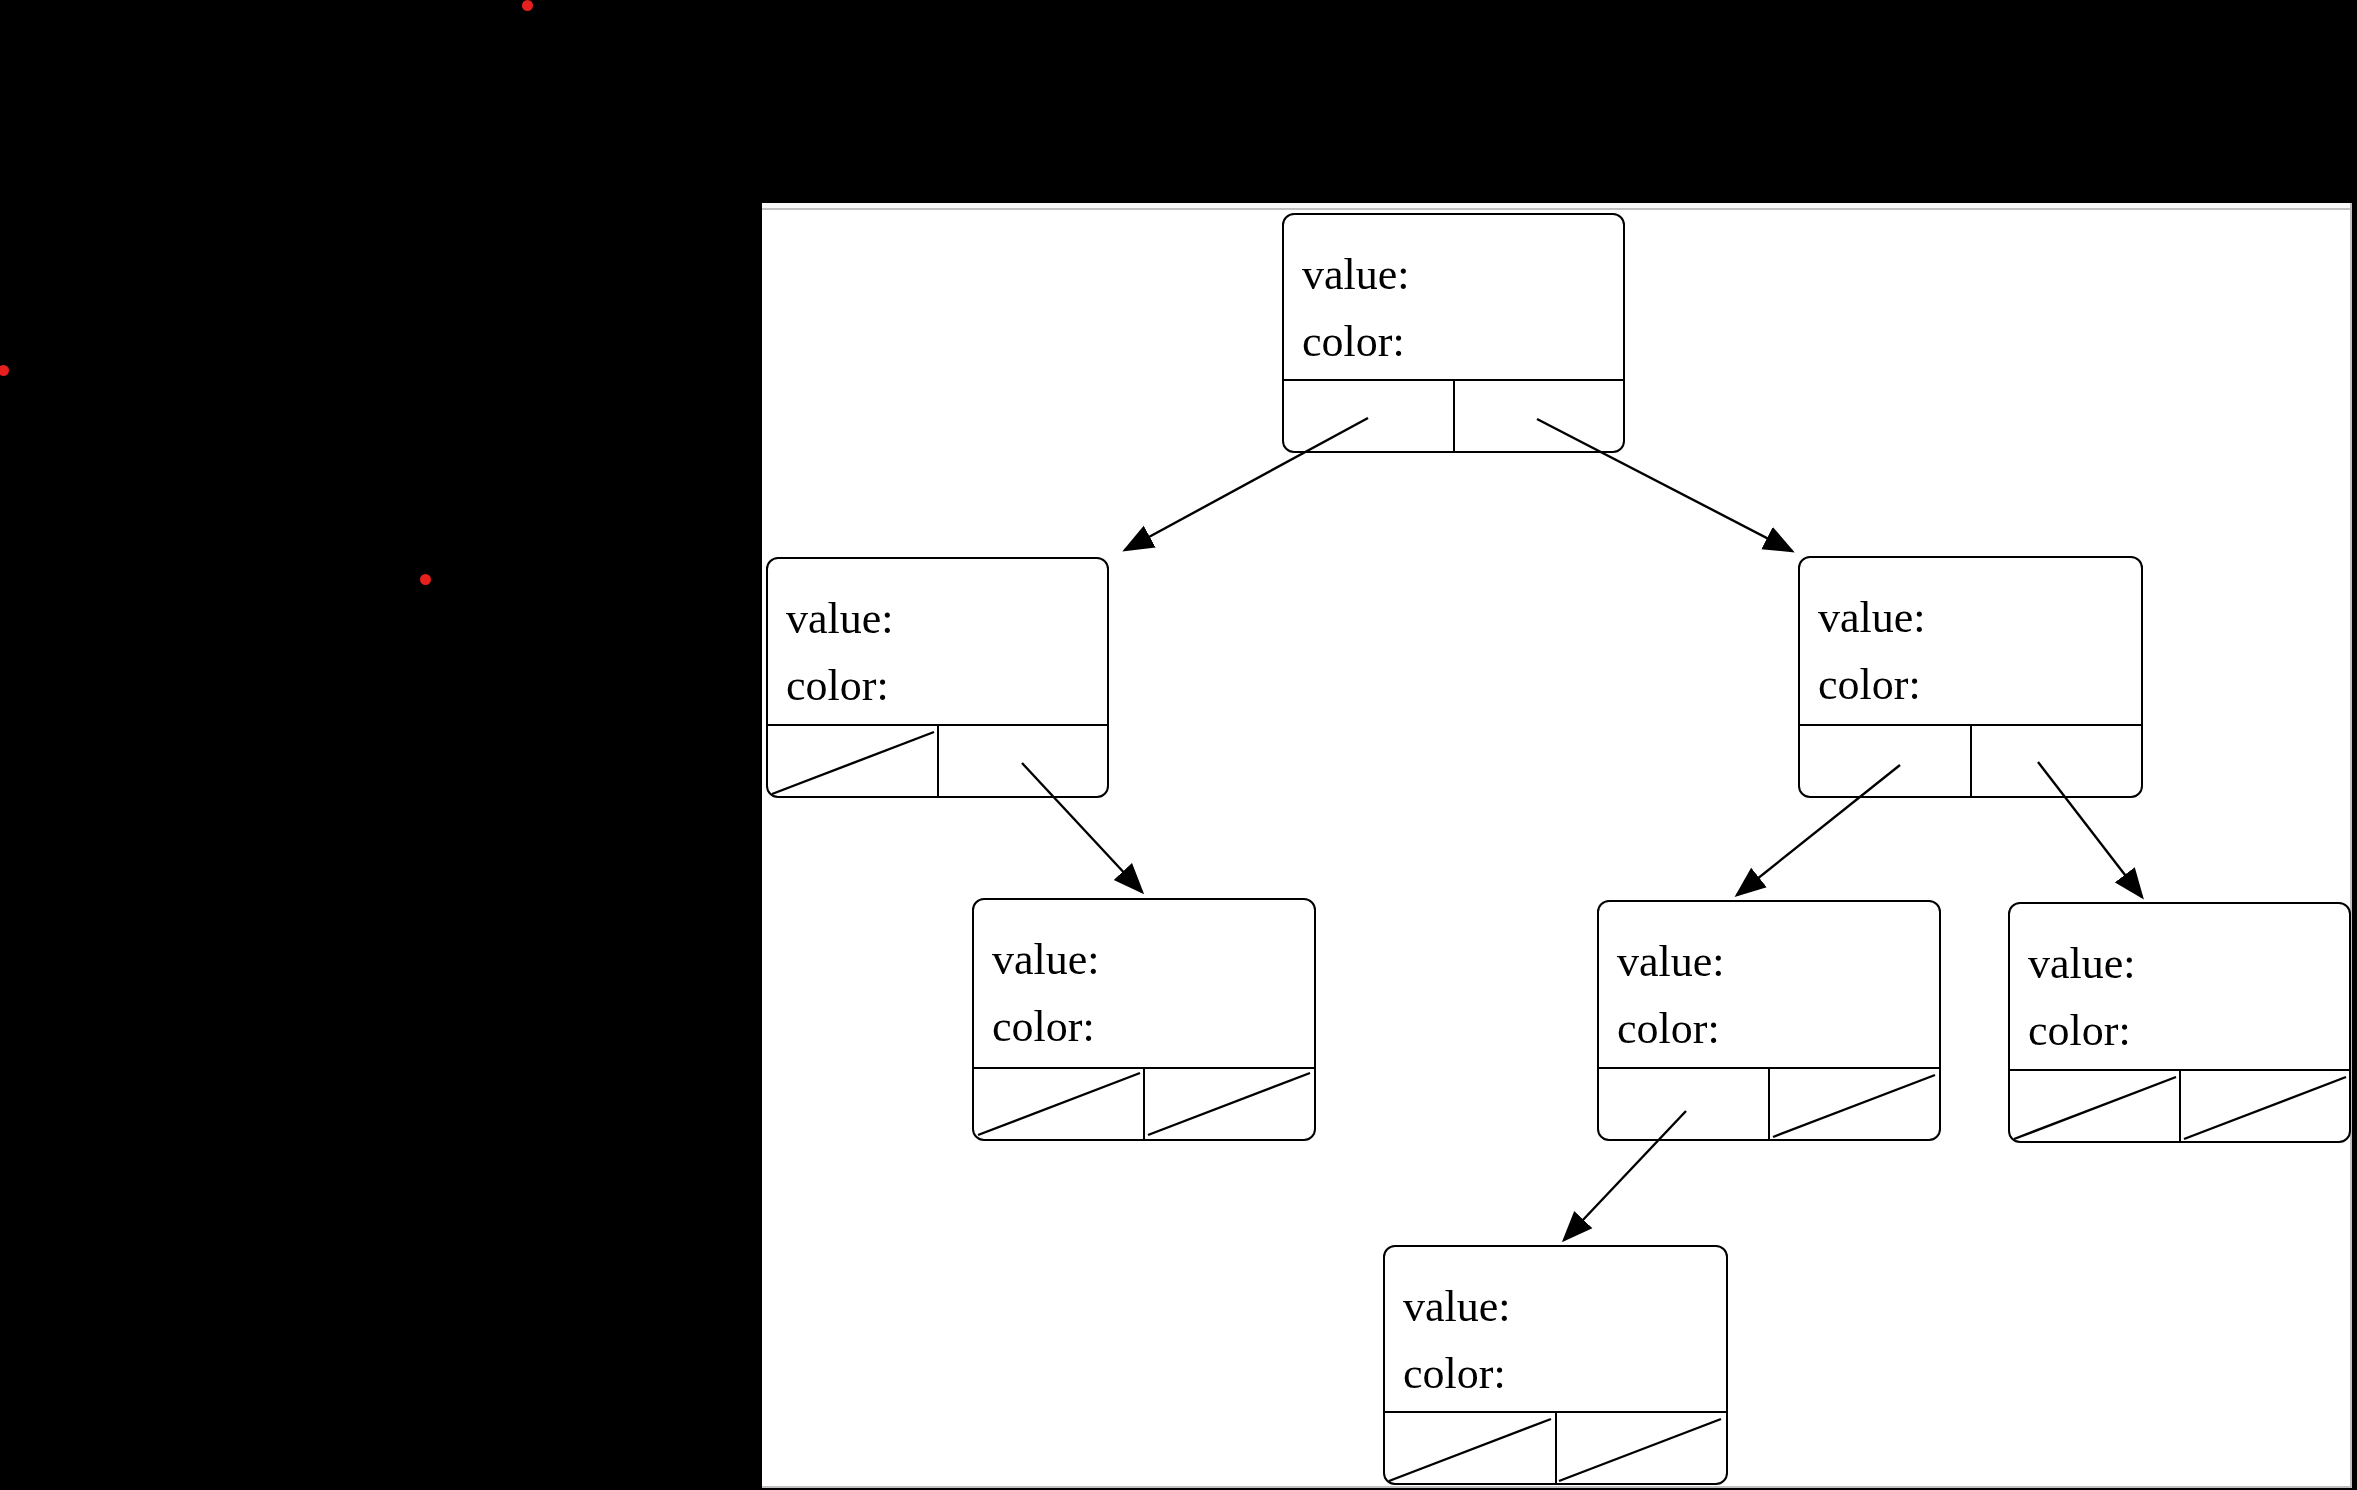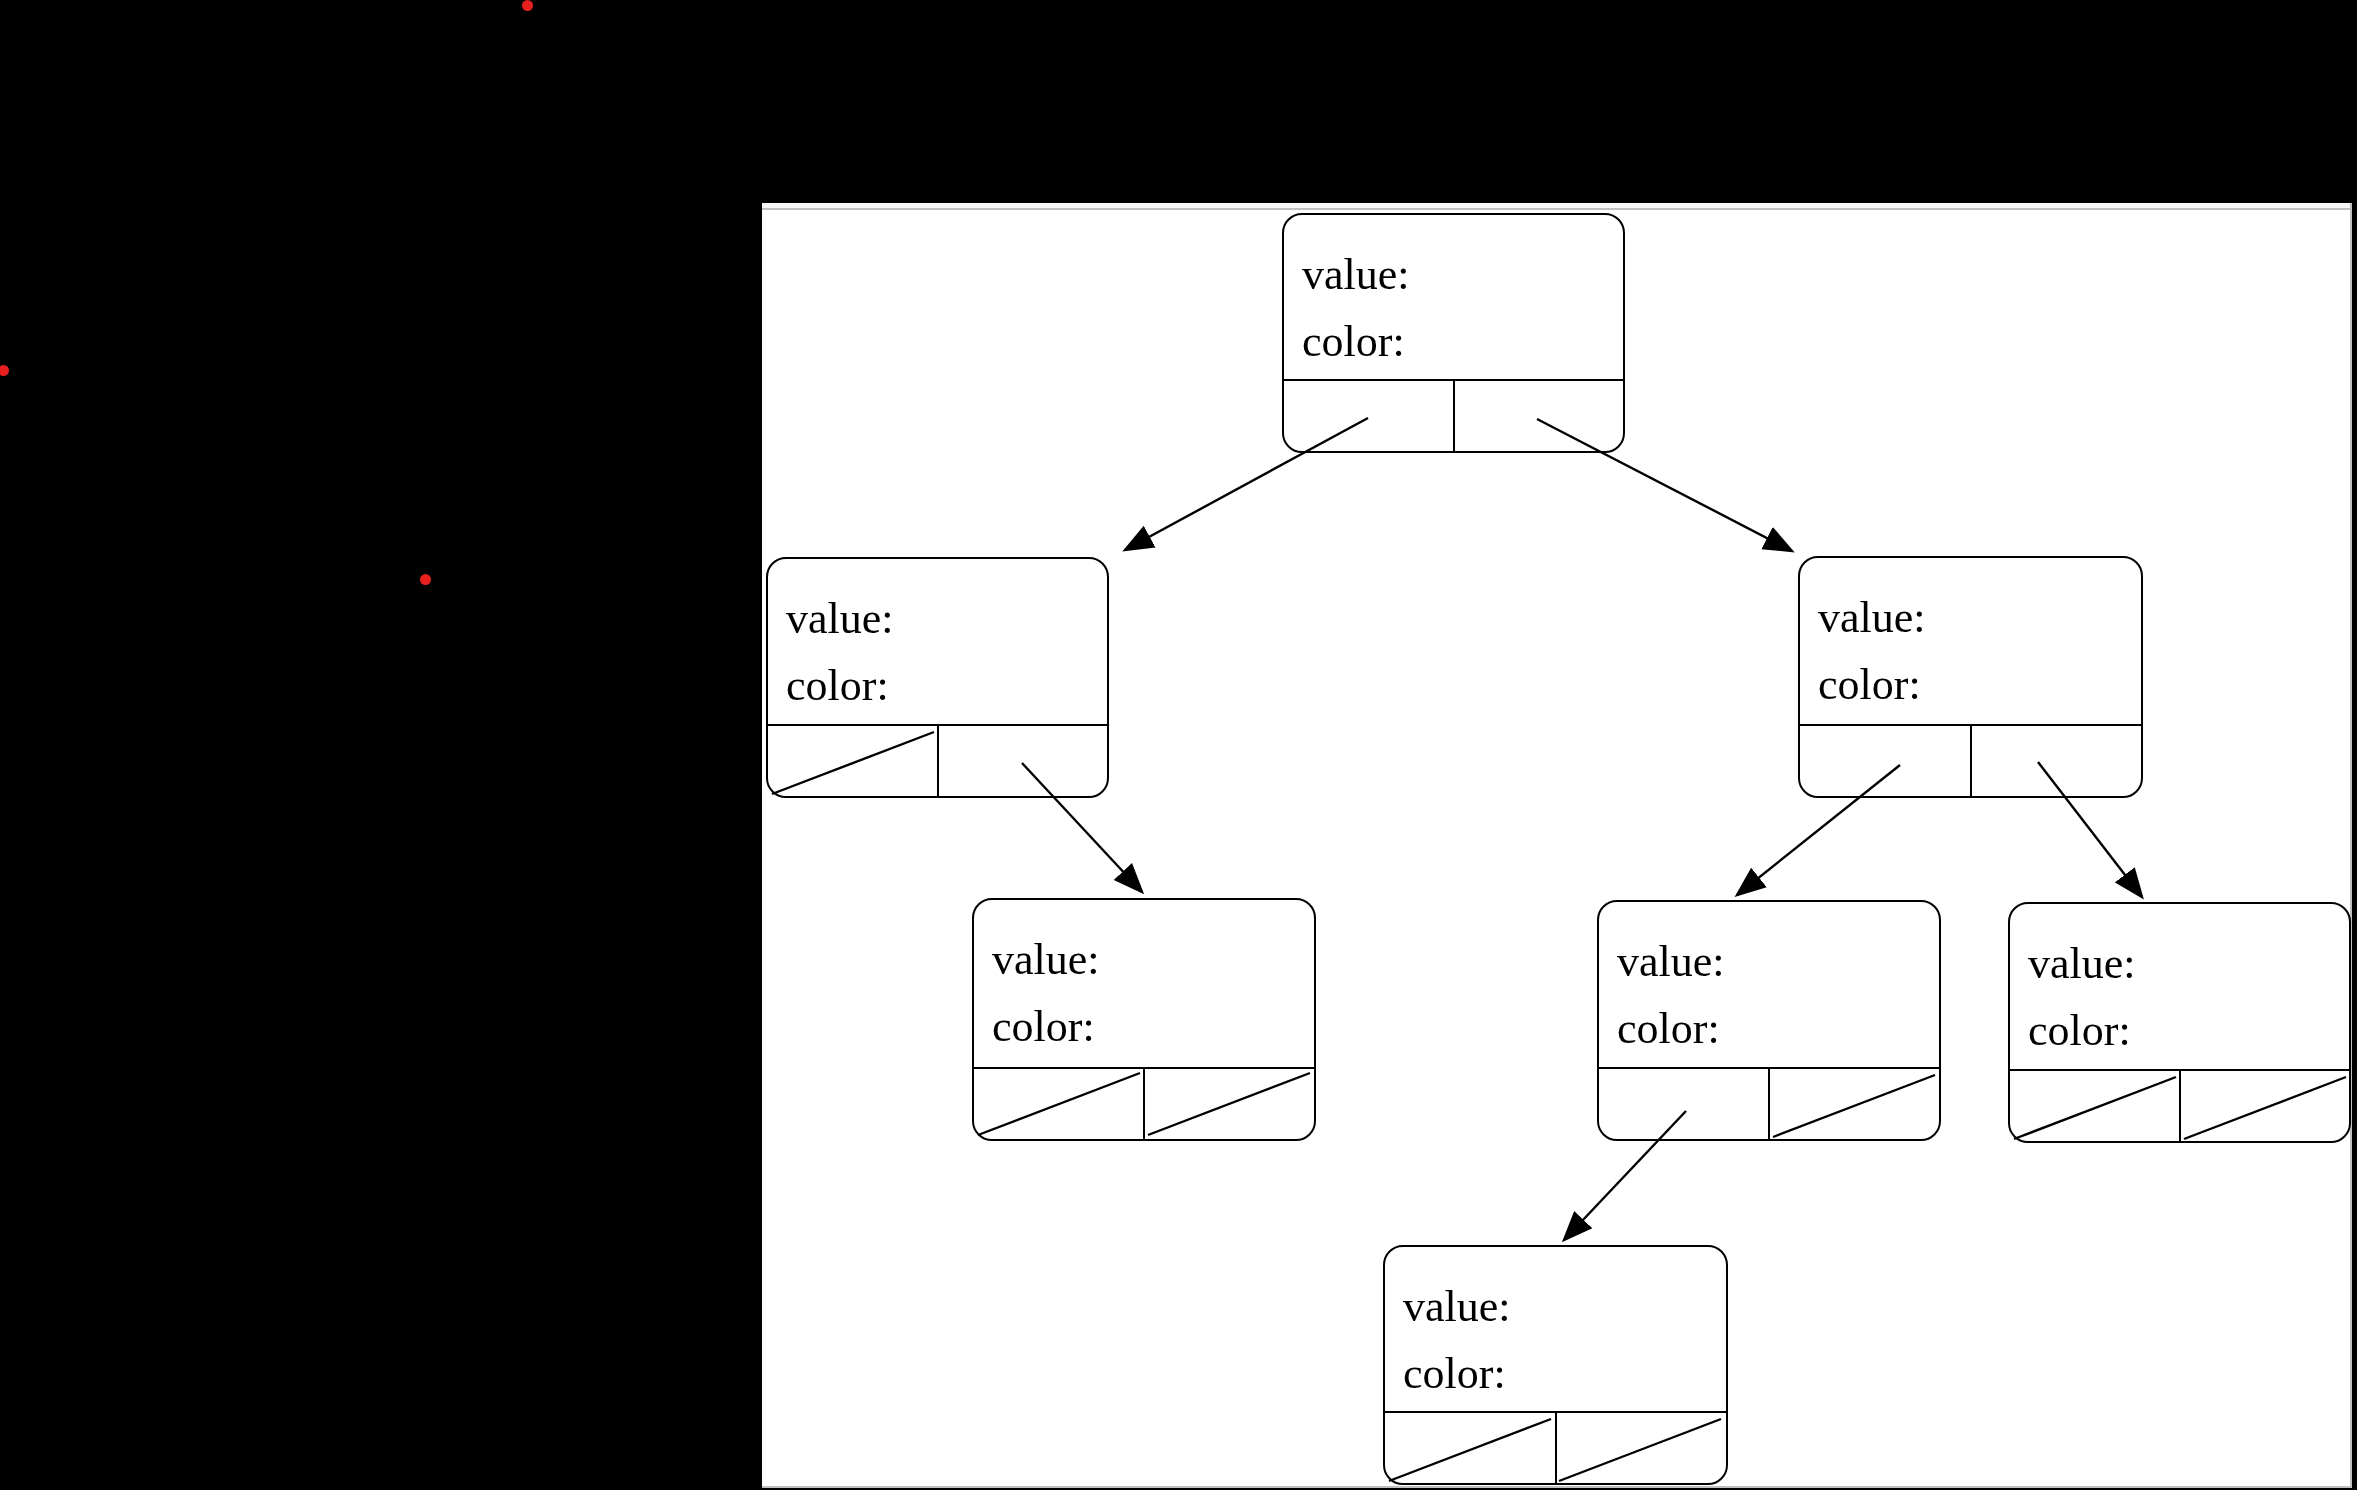--- a/index.html
+++ b/index.html
@@ -3,21 +3,21 @@
 <meta charset="utf-8">
 <style>
   html,body{margin:0;padding:0;background:#000;}
   #stage{position:relative;width:2357px;height:1490px;background:#000;overflow:hidden;
          font-family:"Liberation Serif","DejaVu Serif",serif;}
   .panel{position:absolute;left:762px;top:203px;width:1590px;height:1285px;background:#fff;
          border-right:2px solid #c0c0c0;border-bottom:2px solid #c0c0c0;box-sizing:border-box;}
   .panel-top{position:absolute;left:0;right:0;top:0;height:5px;background:#f8f8f8;
          border-bottom:2px solid #c0c0c0;}
   .dot{position:absolute;width:11px;height:11px;border-radius:50%;background:#e7201f;}
-  .node{position:absolute;background:#fff;border:2.5px solid #000;border-radius:20px;
+  .node{position:absolute;background:#fff;border:2.5px solid #000;border-radius:12px;
         box-sizing:border-box;z-index:2;}
   .nlabels{font-size:44px;line-height:67px;padding:26px 0 0 18px;color:#000;}
   .cells{position:absolute;left:0;right:0;bottom:0;height:70px;border-top:2.5px solid #000;
          display:flex;}
   .cell{flex:1;}
   .cl{border-right:2.5px solid #000;}
   #overlay{position:absolute;left:0;top:0;z-index:5;pointer-events:none;}
   #overlay line{stroke:#000;stroke-width:2.4px;}
 </style>
 </head>

